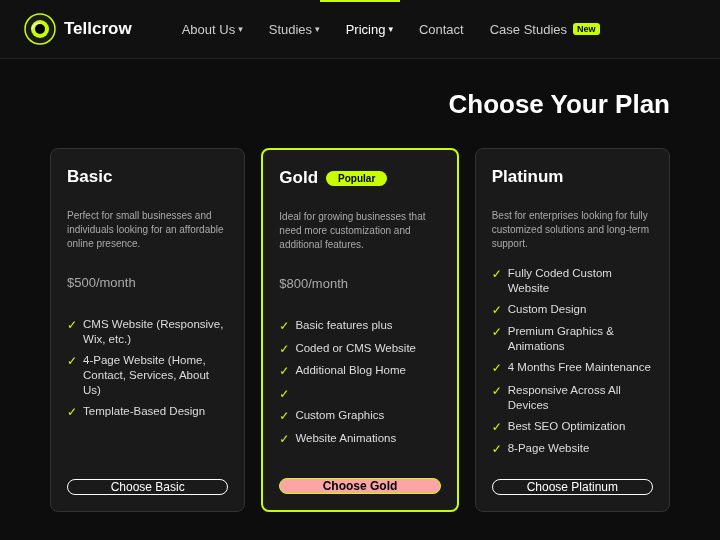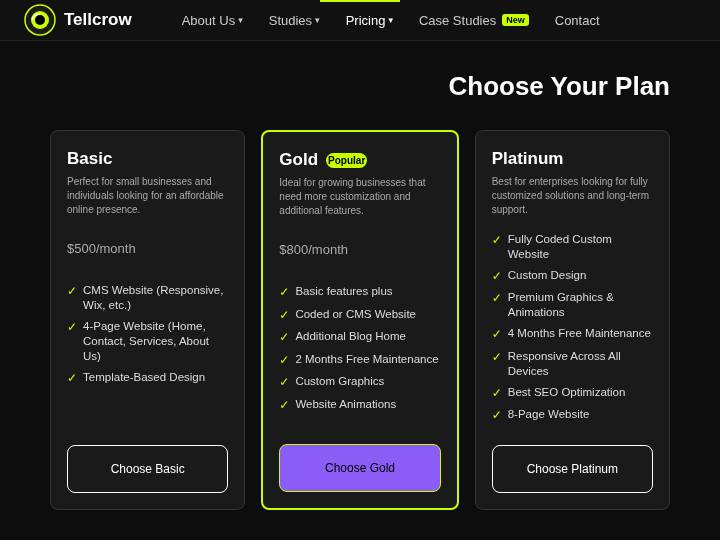--- a/index.html
+++ b/index.html
@@ -11,21 +11,21 @@
       min-height: 540px;
       overflow: hidden;
     }
 
     
     nav {
       background: #111;
       display: flex;
       align-items: center;
       padding: 0 24px;
-      height: 41px;
+      height: 59px;
       border-bottom: 1px solid #222;
     }
     .logo-area {
       display: flex;
       align-items: center;
       gap: 8px;
       margin-right: 40px;
     }
     .logo-icon {
       width: 32px;
@@ -102,34 +102,34 @@
       display: flex;
       flex-direction: column;
     }
     .card.gold {
       border: 2px solid #c8ff00;
     }
     .card-header {
       display: flex;
       align-items: center;
       gap: 8px;
-      margin-bottom: 6px;
+      margin-bottom: 22px;
     }
     .card-title {
       font-size: 17px;
       font-weight: bold;
       color: #fff;
     }
     .popular-badge {
       background: #c8ff00;
       color: #000;
       font-size: 10px;
       font-weight: bold;
       border-radius: 10px;
-      padding: 2px 2px;
+      padding: 2px 12px;
     }
     .card-desc {
       font-size: 10px;
       color: #aaa;
       line-height: 1.4;
       margin-bottom: 12px;
       min-height: 40px;
     }
     .card-price {
       font-size: 26px;
@@ -159,32 +159,32 @@
     .check {
       color: #c8ff00;
       font-size: 12px;
       flex-shrink: 0;
       margin-top: 1px;
     }
     .card-btn {
       border: 1.5px solid #fff;
       background: transparent;
       color: #fff;
-      border-radius: 8px;
-      padding: 16px 0;
+      border-radius: 16px;
+      padding: 0 0;
       font-size: 12px;
       cursor: pointer;
       width: 100%;
       text-align: center;
     }
     .card-btn.gold-btn {
-      background: #8b5cf6;
+      background: #fca5a5;
       border-color: #c8ff00;
       color: #000;
-      font-weight: normal;
+      font-weight: bold;
     }
   </style>
 </head>
 <body>
 
 <nav>
   <div class="nav-top-bar"></div>
   <div class="logo-area">
     <svg class="logo-icon" viewBox="0 0 32 32" xmlns="http://www.w3.org/2000/svg">
       <circle cx="16" cy="16" r="15" fill="#1a1a1a" stroke="#c8ff00" stroke-width="1.5"></circle>
@@ -201,25 +201,25 @@
     </div>
     <div class="nav-item">
       <span>Studies</span>
       <span class="caret">▾</span>
     </div>
     <div class="nav-item active">
       <span>Pricing</span>
       <span class="caret">▾</span>
     </div>
     <div class="nav-item">
+      <span>Contact</span>
+    </div>
+    <div class="nav-item">
       <span>Case Studies</span>
       <span class="nav-badge">New</span>
-    </div>
-    <div class="nav-item">
-      <span>Contact</span>
     </div>
   </div>
 </nav>
 
 <div class="main">
   <h1 class="page-title">Choose Your Plan</h1>
 
   <div class="cards-row">
 
     <div class="card">
@@ -264,21 +264,20 @@
         <li>
             <span class="check">✓</span>
             <span>Coded or CMS Website</span>
           </li>
         <li>
             <span class="check">✓</span>
             <span>Additional Blog Home</span>
           </li>
         <li>
             <span class="check">✓</span>
-            <span>2 Months Free Maintenance</span>
           </li>
         <li>
             <span class="check">✓</span>
             <span>Custom Graphics</span>
           </li>
         <li>
             <span class="check">✓</span>
             <span>Website Animations</span>
           </li>
       </ul>

